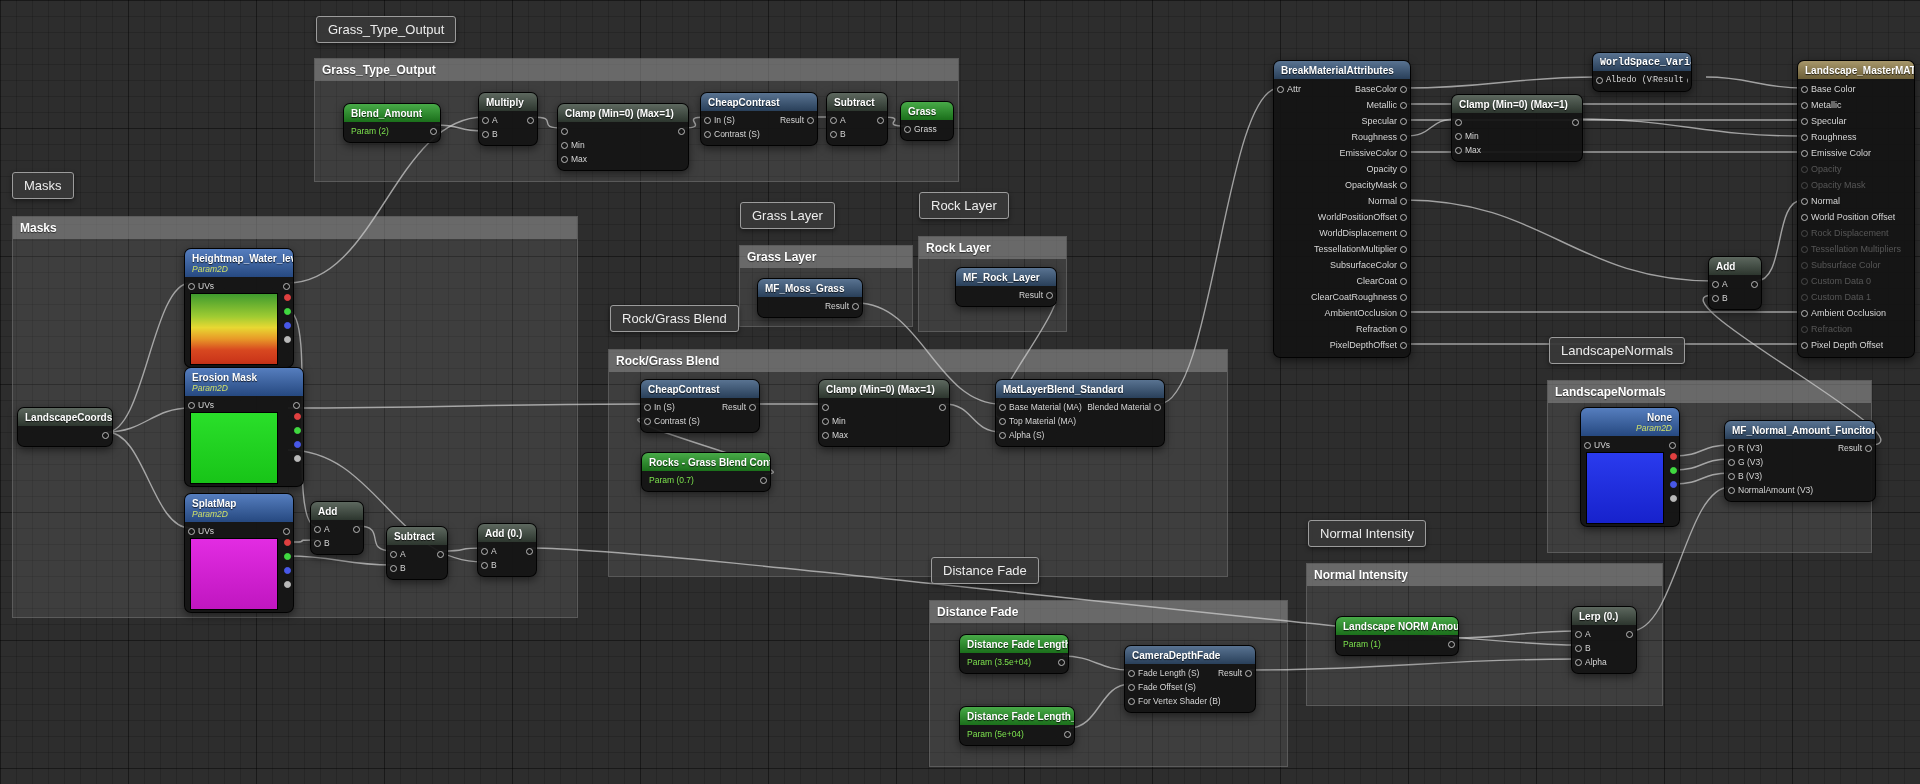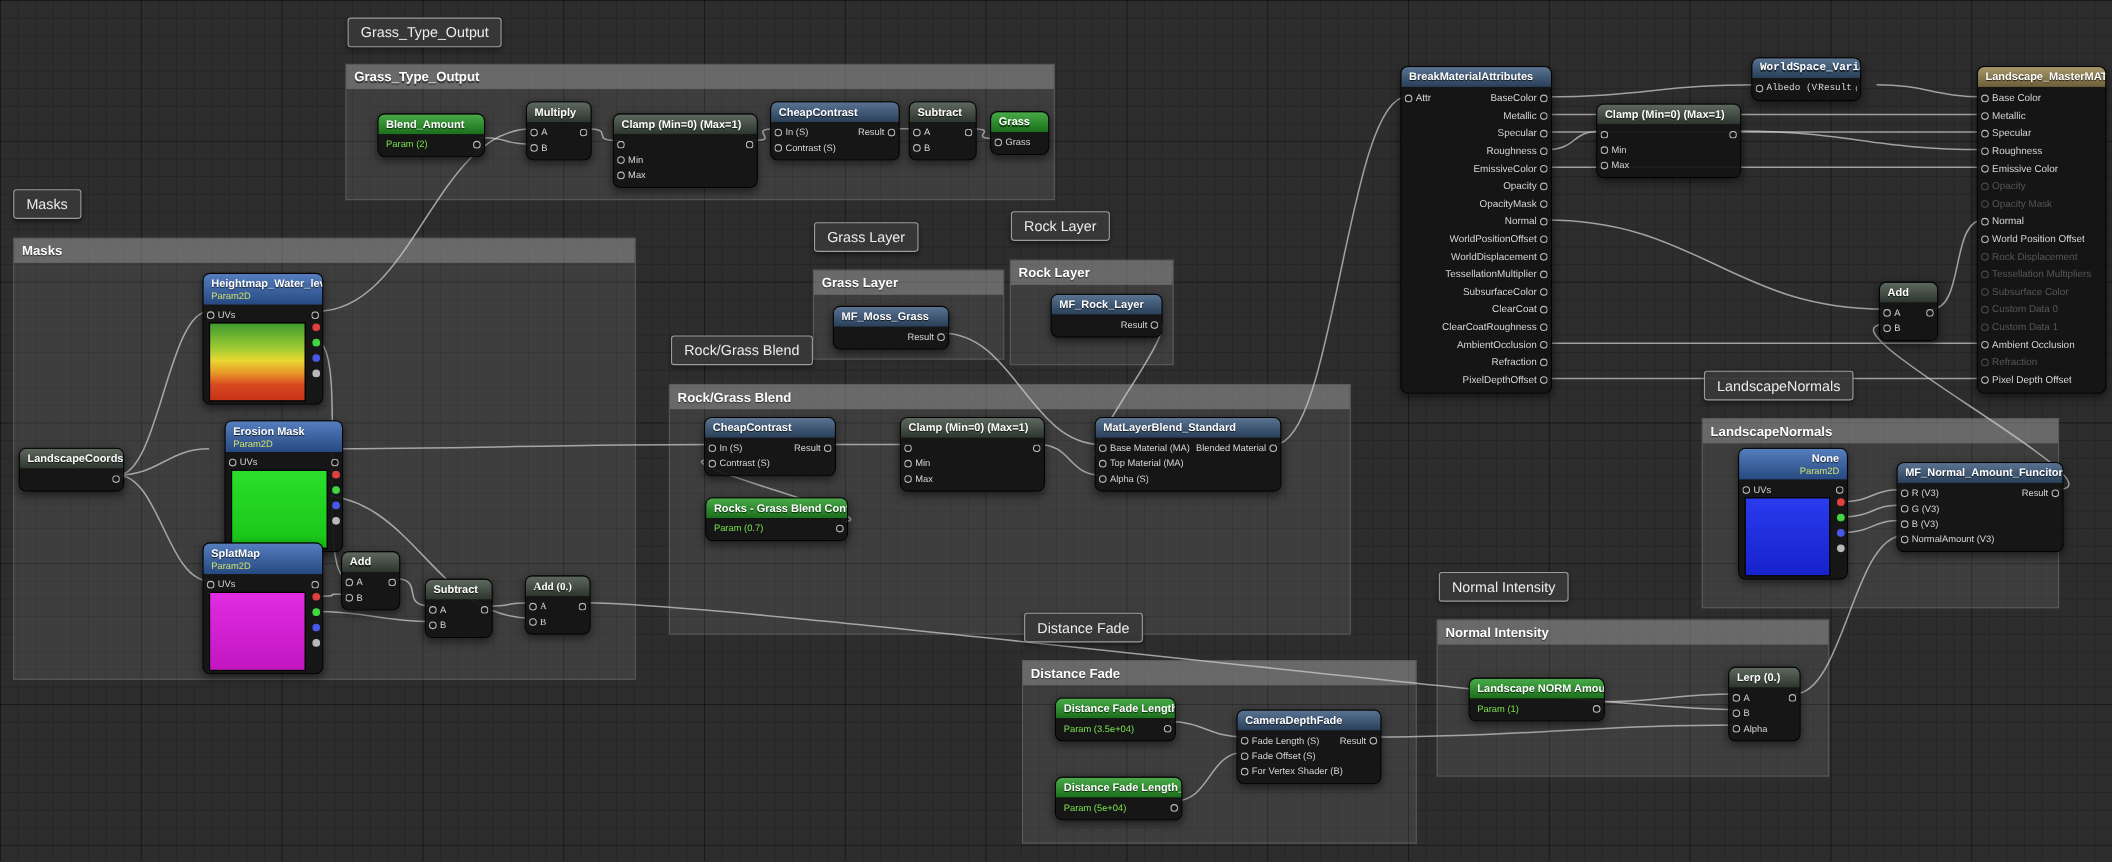--- a/index.html
+++ b/index.html
@@ -13,21 +13,21 @@
  background-size:128px 128px,128px 128px,16px 16px,16px 16px}
 #wires{position:absolute;inset:0;z-index:2;pointer-events:none}
 .comment{position:absolute;z-index:1;background:rgba(158,158,158,.16);border:1px solid rgba(115,115,115,.55)}
 .comment-header{height:22px;line-height:22px;padding:0 7px;background:rgba(148,148,148,.5);color:#fff;font-size:12px;font-weight:bold;text-shadow:0 1px 1px rgba(0,0,0,.6);white-space:nowrap;overflow:hidden}
 .comment-bubble{position:absolute;z-index:6;background:rgba(56,56,56,.93);border:1px solid #9c9c9c;border-radius:3px;color:#ececec;font-size:13px;padding:5px 11px;white-space:nowrap;box-shadow:0 2px 5px rgba(0,0,0,.45)}
 .node{position:absolute;z-index:3;background:rgba(19,19,19,.93);border:1px solid rgba(0,0,0,.85);border-radius:7px;box-shadow:0 3px 8px rgba(0,0,0,.5)}
 .node-header{height:18px;border-radius:6px 6px 0 0;padding:0 7px;display:flex;align-items:center;gap:4px;overflow:hidden}
 .node-title{color:#fff;font-size:10px;font-weight:bold;text-shadow:0 1px 1px rgba(0,0,0,.75);white-space:nowrap}
 .node.tex .node-header{height:28px;flex-direction:column;align-items:flex-start;justify-content:center;gap:0}
 .node.tex .node-title{line-height:11px}
-.node-subtitle{color:#cfe06a;font-size:8.5px;line-height:10px;white-space:nowrap}
+.node-subtitle{color:#cfe06a;font-size:8.5px;font-style:italic;line-height:10px;white-space:nowrap}
 .node-body{padding:2px 0 4px}
 .node-row{height:14px;display:flex;align-items:center;justify-content:space-between;padding:0 3px;font-size:8.5px;color:#d6d6d6;white-space:nowrap}
 .node.rows16 .node-row{height:16px;font-size:9px}
 .node-row.dim{opacity:.32}
 .rowside{display:flex;align-items:center;gap:3px;overflow:hidden}
 .pin{width:7px;height:7px;border-radius:50%;border:1.4px solid #b9b9b9;flex:0 0 auto;display:inline-block}
 .param-sub{color:#7ce24e;font-size:8.5px;padding-left:4px;white-space:nowrap}
 .node.param .node-row{justify-content:space-between}
 .tex-preview{position:absolute;left:5px;top:44px;height:72px;border:1px solid #000}
 .node.tex{height:120px}
@@ -266,21 +266,21 @@
             <span class="pin"></span>
           </span>
         </div>
       </div>
       <div class="tex-preview" style="width: 88px; background: linear-gradient(rgb(63, 155, 46) 0%, rgb(158, 203, 50) 32%, rgb(232, 216, 50) 48%, rgb(232, 154, 40) 64%, rgb(216, 72, 32) 80%, rgb(200, 50, 24) 100%);"></div>
       <span class="pin sidepin" style="top: 45px; border-color: rgb(224, 64, 64); background: rgb(224, 64, 64);"></span>
       <span class="pin sidepin" style="top: 59px; border-color: rgb(64, 216, 64); background: rgb(64, 216, 64);"></span>
       <span class="pin sidepin" style="top: 73px; border-color: rgb(72, 88, 232); background: rgb(72, 88, 232);"></span>
       <span class="pin sidepin" style="top: 87px; border-color: rgb(185, 185, 185); background: rgb(185, 185, 185);"></span>
     </div>
-    <div class="node tex" style="left: 184px; top: 382px; width: 108px; margin-left: 20px;">
+    <div class="node tex" style="left: 184px; top: 367px; width: 120px;">
       <div class="node-header" style="background: linear-gradient(rgba(255, 255, 255, 0.16), rgba(0, 0, 0, 0.28)), rgb(53, 101, 178);">
         <div class="node-title">Erosion Mask</div>
         <div class="node-subtitle">Param2D</div>
       </div>
       <div class="node-body">
         <div class="node-row">
           <span class="rowside">
             <span class="pin"></span>
             <span class="row-label">UVs</span>
           </span>
@@ -356,21 +356,21 @@
         </div>
         <div class="node-row">
           <span class="rowside">
             <span class="pin"></span>
             <span class="row-label">B</span>
           </span>
           <span class="rowside"></span>
         </div>
       </div>
     </div>
-    <div class="node op" style="left: 477px; top: 523px; width: 60px; font-family: Liberation Serif, serif;">
+    <div class="node op" style="left: 477px; top: 523px; width: 60px;">
       <div class="node-header" style="background: linear-gradient(rgba(255, 255, 255, 0.16), rgba(0, 0, 0, 0.28)), rgb(62, 75, 64);">
         <div class="node-title">Add (0.)</div>
       </div>
       <div class="node-body">
         <div class="node-row">
           <span class="rowside">
             <span class="pin"></span>
             <span class="row-label">A</span>
           </span>
           <span class="rowside">

